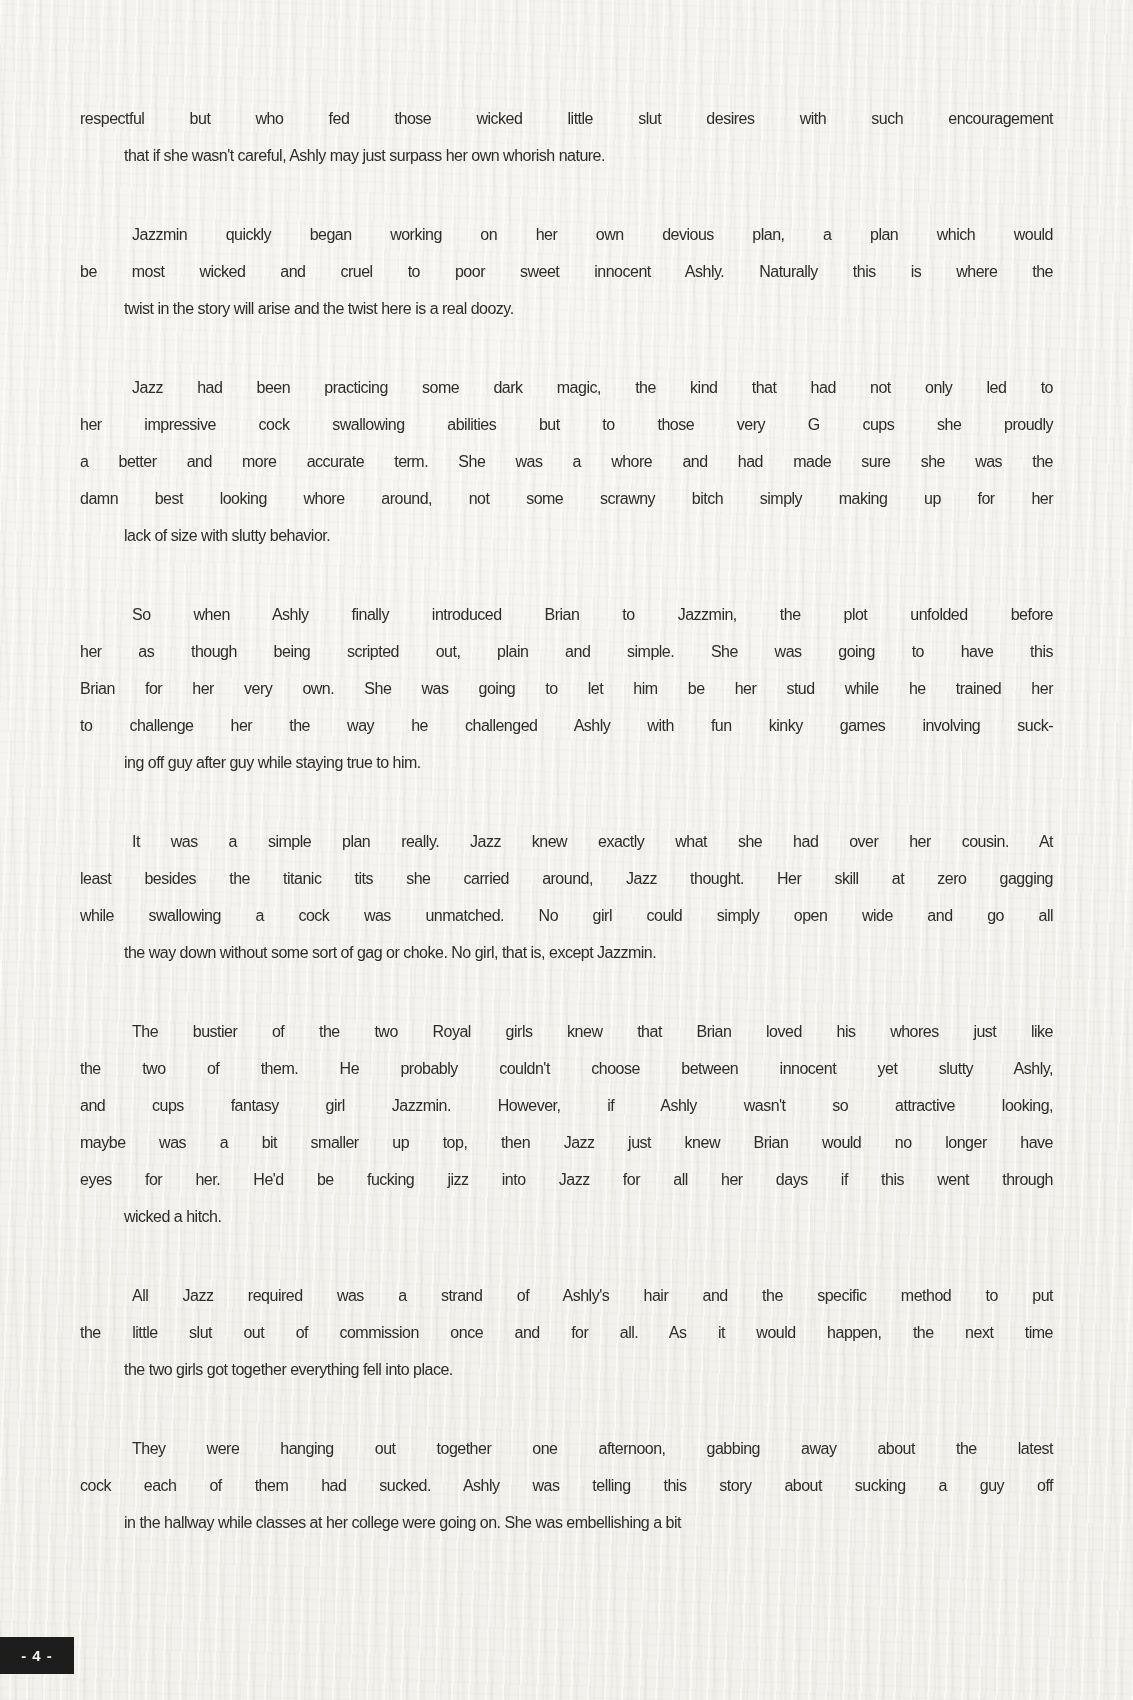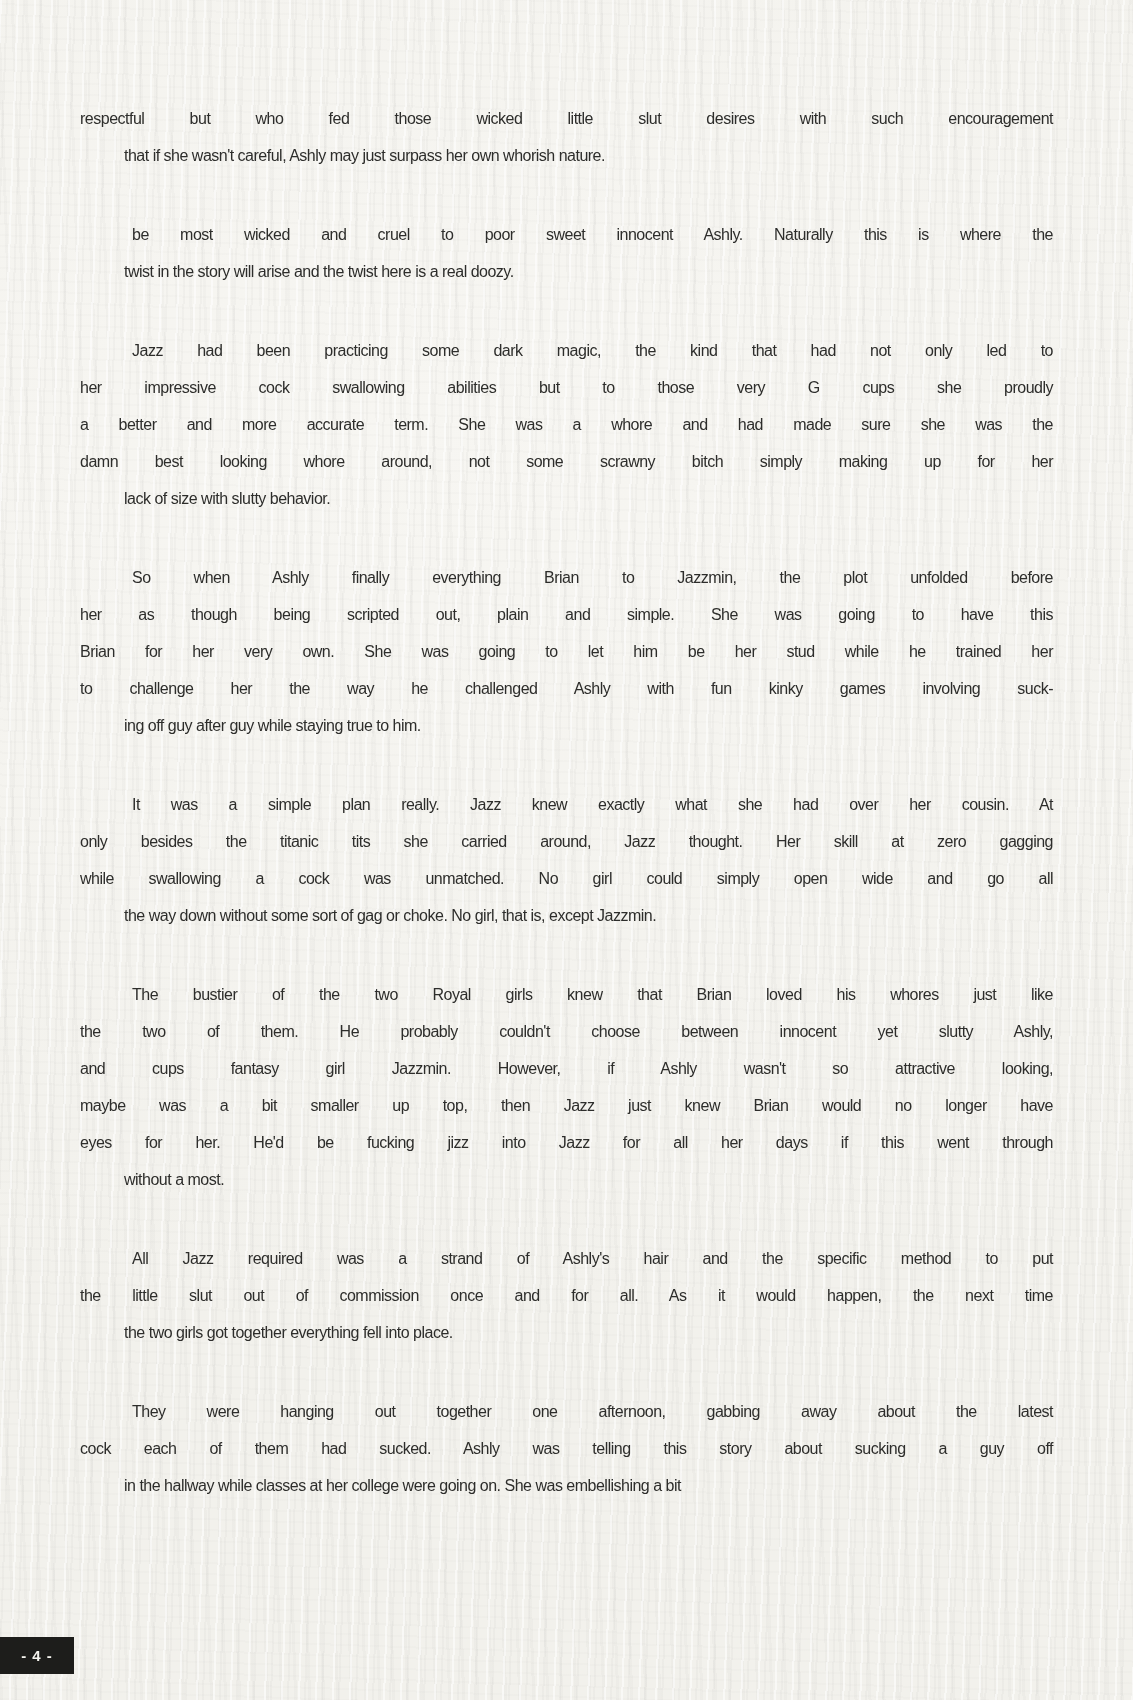--- a/index.html
+++ b/index.html
@@ -68,50 +68,51 @@
 </head>
 <body>
 
 <div class="page">
   <div class="text-block" id="text-block">
       <div class="paragraph">
         <div class="line">respectful but who fed those wicked little slut desires with such encouragement</div>
         <div class="line">that if she wasn't careful, Ashly may just surpass her own whorish nature.</div>
       </div>
       <div class="paragraph indent">
+        <div class="line">Jazzmin quickly began working on her own devious plan, a plan which would</div>
         <div class="line">be most wicked and cruel to poor sweet innocent Ashly. Naturally this is where the</div>
         <div class="line">twist in the story will arise and the twist here is a real doozy.</div>
       </div>
       <div class="paragraph indent">
         <div class="line">Jazz had been practicing some dark magic, the kind that had not only led to</div>
         <div class="line">her impressive cock swallowing abilities but to those very G cups she proudly</div>
         <div class="line">a better and more accurate term. She was a whore and had made sure she was the</div>
         <div class="line">damn best looking whore around, not some scrawny bitch simply making up for her</div>
         <div class="line">lack of size with slutty behavior.</div>
       </div>
       <div class="paragraph indent">
-        <div class="line">So when Ashly finally everything Brian to Jazzmin, the plot unfolded before</div>
+        <div class="line">So when Ashly finally introduced Brian to Jazzmin, the plot unfolded before</div>
         <div class="line">her as though being scripted out, plain and simple. She was going to have this</div>
         <div class="line">Brian for her very own. She was going to let him be her stud while he trained her</div>
         <div class="line">to challenge her the way he challenged Ashly with fun kinky games involving suck-</div>
         <div class="line">ing off guy after guy while staying true to him.</div>
       </div>
       <div class="paragraph indent">
         <div class="line">It was a simple plan really. Jazz knew exactly what she had over her cousin. At</div>
-        <div class="line">only besides the titanic tits she carried around, Jazz thought. Her skill at zero gagging</div>
+        <div class="line">least besides the titanic tits she carried around, Jazz thought. Her skill at zero gagging</div>
         <div class="line">while swallowing a cock was unmatched. No girl could simply open wide and go all</div>
         <div class="line">the way down without some sort of gag or choke. No girl, that is, except Jazzmin.</div>
       </div>
       <div class="paragraph indent">
         <div class="line">The bustier of the two Royal girls knew that Brian loved his whores just like</div>
         <div class="line">the two of them. He probably couldn't choose between innocent yet slutty Ashly,</div>
         <div class="line">and cups fantasy girl Jazzmin. However, if Ashly wasn't so attractive looking,</div>
         <div class="line">maybe was a bit smaller up top, then Jazz just knew Brian would no longer have</div>
         <div class="line">eyes for her. He'd be fucking jizz into Jazz for all her days if this went through</div>
-        <div class="line">without a most.</div>
+        <div class="line">wicked a hitch.</div>
       </div>
       <div class="paragraph indent">
         <div class="line">All Jazz required was a strand of Ashly's hair and the specific method to put</div>
         <div class="line">the little slut out of commission once and for all. As it would happen, the next time</div>
         <div class="line">the two girls got together everything fell into place.</div>
       </div>
       <div class="paragraph indent">
         <div class="line">They were hanging out together one afternoon, gabbing away about the latest</div>
         <div class="line">cock each of them had sucked. Ashly was telling this story about sucking a guy off</div>
         <div class="line">in the hallway while classes at her college were going on. She was embellishing a bit</div>

